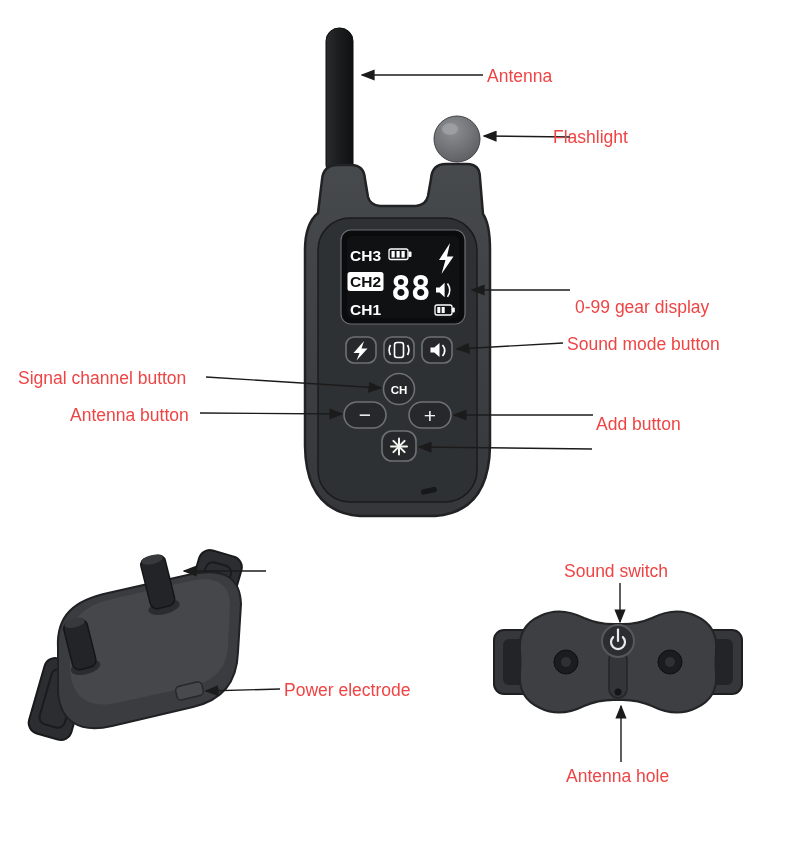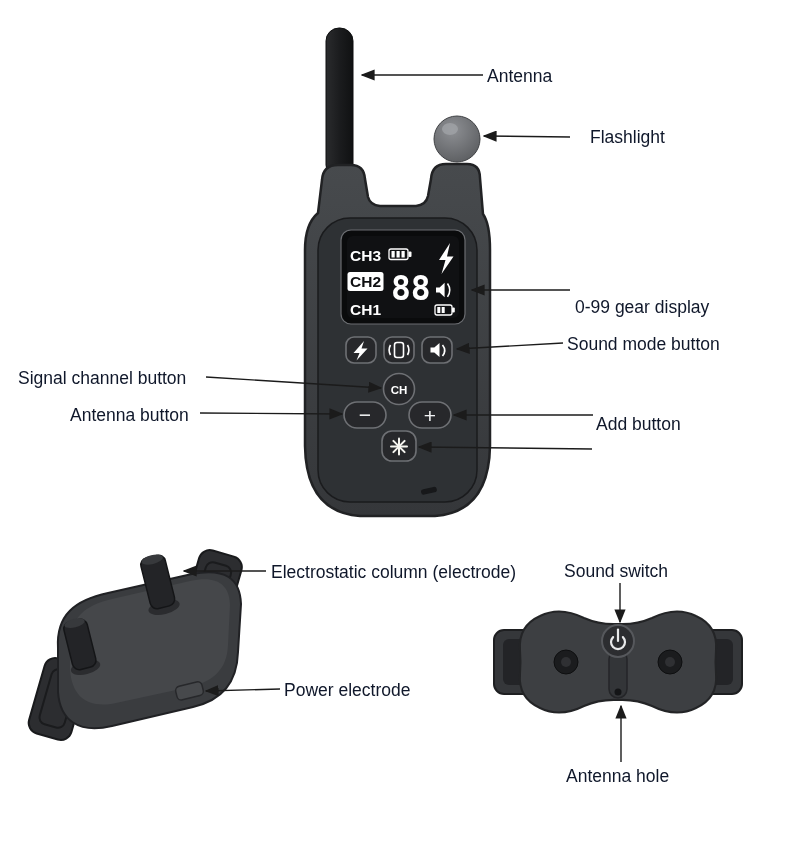--- a/index.html
+++ b/index.html
@@ -1,19 +1,19 @@
 <!DOCTYPE html>
 <html><head>
 <meta charset="utf-8">
 <style>
   html,body{margin:0;padding:0;background:#fff;}
   .canvas{position:relative;width:790px;height:850px;background:#fff;overflow:hidden;
           font-family:"Liberation Sans",sans-serif;}
   .art{position:absolute;left:0;top:0;}
-  .label{position:absolute;font:500 17.5px "Liberation Sans",sans-serif;color:#0f172a;
+  .label{position:absolute;font:500 17.5px "Liberation Sans",sans-serif;color:#ef4444;
          white-space:nowrap;line-height:22px;}
   .scr-txt{font-family:"Liberation Sans",sans-serif;font-weight:bold;fill:#ffffff;}
   .scr-txt-inv{font-family:"Liberation Sans",sans-serif;font-weight:bold;fill:#0e0f11;}
   .seg{font-family:"DejaVu Sans Mono",monospace;font-weight:bold;fill:#ffffff;}
   .btn-glyph{font-family:"Liberation Sans",sans-serif;fill:#f2f3f4;}
 </style>
 </head>
 <body>
 
 <div class="canvas">
@@ -186,24 +186,23 @@
     <line x1="593" y1="415" x2="454" y2="415" marker-end="url(#ah)"></line>
     <line x1="592" y1="449" x2="419" y2="447" marker-end="url(#ah)"></line>
     <line x1="266" y1="571" x2="184" y2="571" marker-end="url(#ah)"></line>
     <line x1="280" y1="689" x2="206" y2="691" marker-end="url(#ah)"></line>
     <line x1="620" y1="583" x2="620" y2="622" marker-end="url(#ah)"></line>
     <line x1="621" y1="762" x2="621" y2="706" marker-end="url(#ah)"></line>
   </g>
 </svg>
 
   <div class="label" style="left:487px;top:65px">Antenna</div>
-  <div class="label" style="left:590px;top:126px">Flashlight</div>
+  <div class="label" style="left:553px;top:126px">Flashlight</div>
   <div class="label" style="left:575px;top:296px">0-99 gear display</div>
   <div class="label" style="left:18px;top:367px">Signal channel button</div>
   <div class="label" style="left:567px;top:333px">Sound mode button</div>
   <div class="label" style="left:70px;top:404px">Antenna button</div>
   <div class="label" style="left:596px;top:413px">Add button</div>
-  <div class="label" style="left:271px;top:561px">Electrostatic column (electrode)</div>
   <div class="label" style="left:564px;top:560px">Sound switch</div>
   <div class="label" style="left:284px;top:679px">Power electrode</div>
   <div class="label" style="left:566px;top:765px">Antenna hole</div>
 
 </div>
 
 </body></html>

